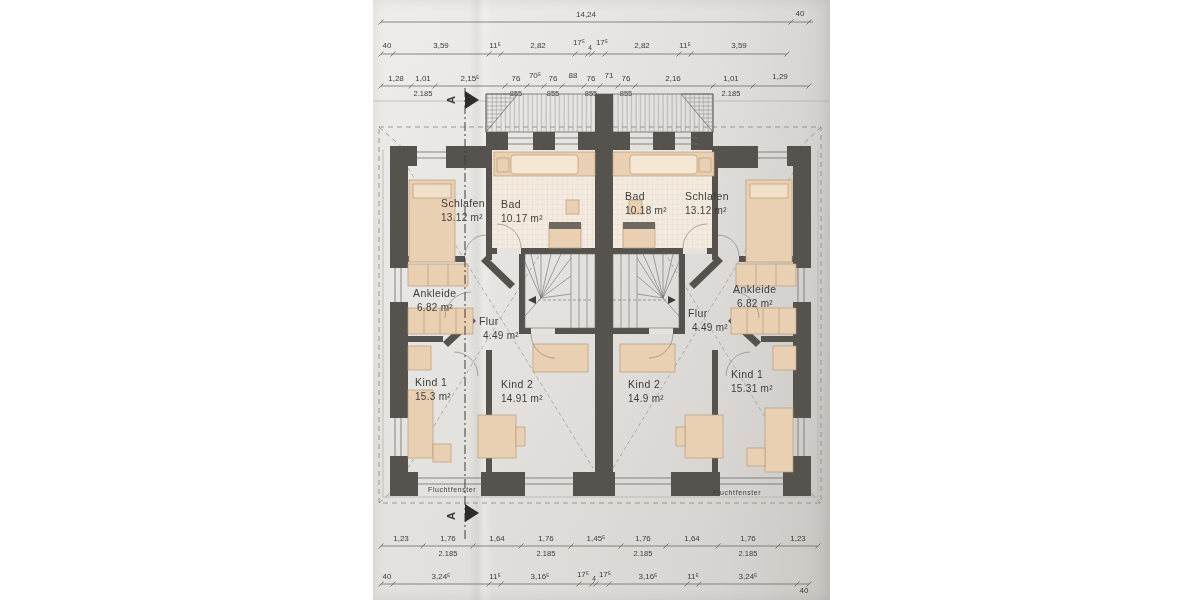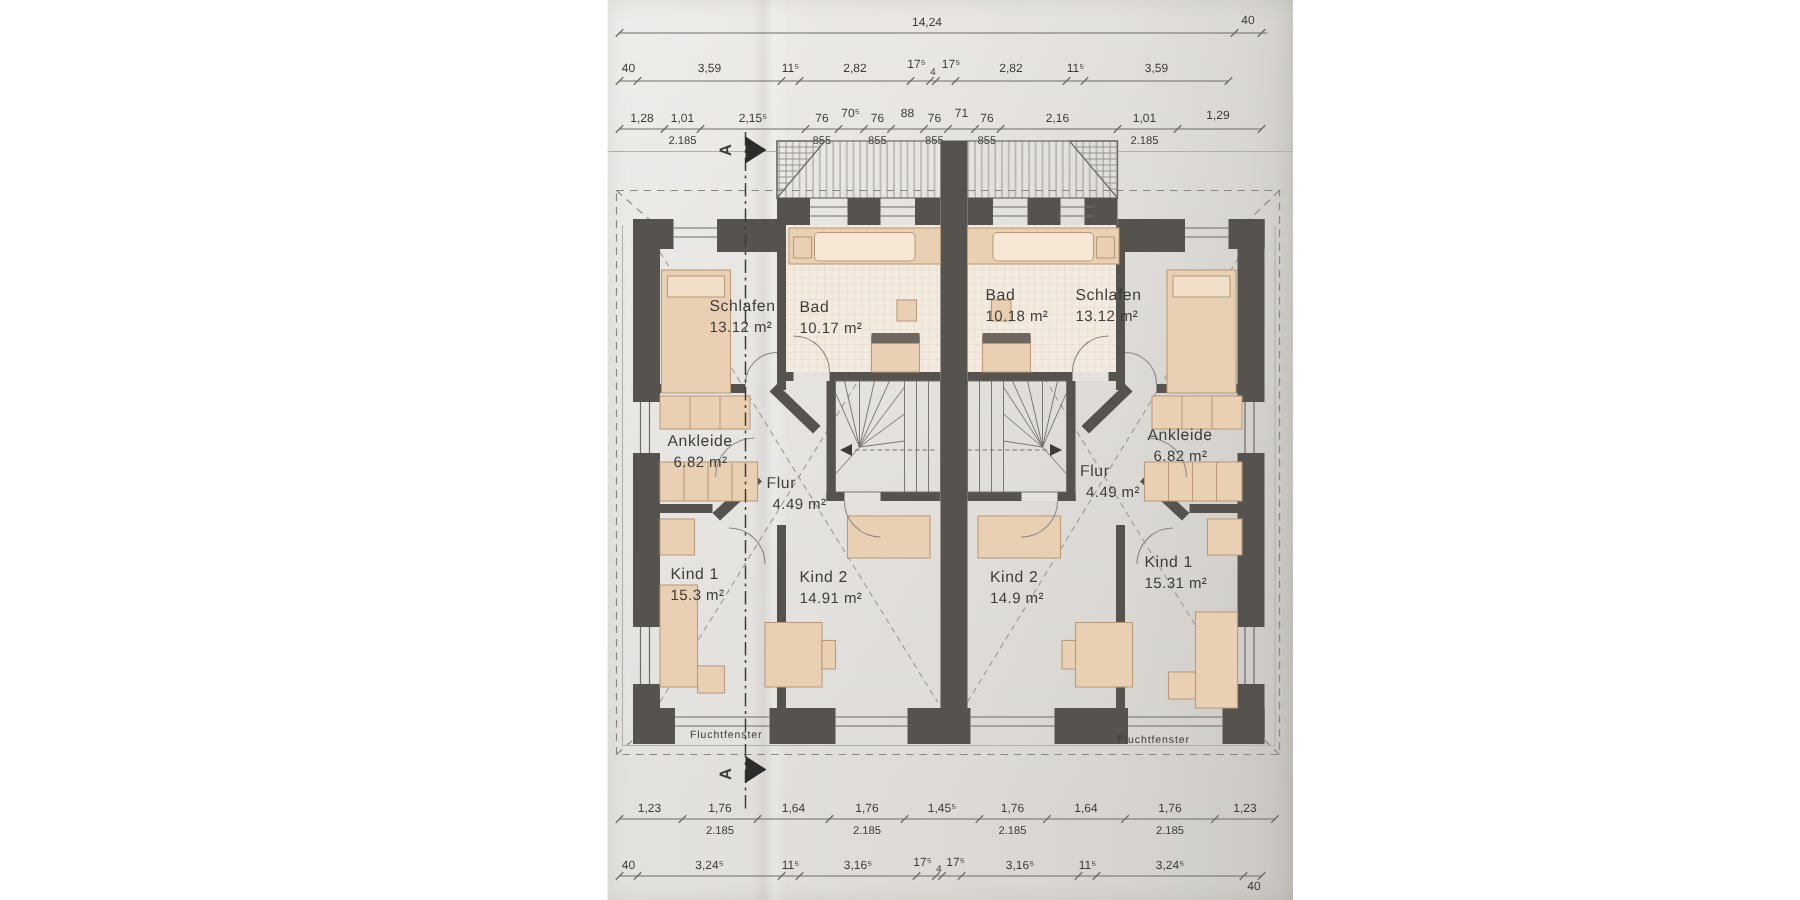--- a/index.html
+++ b/index.html
@@ -4,21 +4,21 @@
 <style>
   html,body{margin:0;padding:0;}
   body{width:1200px;height:600px;background:#ffffff;overflow:hidden;
        font-family:"Liberation Sans", sans-serif;position:relative;}
   .stage{position:absolute;left:0;top:0;width:1200px;height:600px;}
   .photo{position:absolute;left:373px;top:0;width:457px;height:600px;
     background:
       linear-gradient(90deg, rgba(0,0,0,0) 96px, rgba(0,0,0,0.045) 104px, rgba(255,255,255,0.22) 111px, rgba(0,0,0,0) 120px),
       linear-gradient(180deg, rgba(255,255,255,0.10), rgba(0,0,0,0.04) 90%),
       linear-gradient(90deg,#edebe8 0%, #e7e4e0 45%, #e0ddd9 75%, #d6d3cf 94%, #ccc9c5 100%);
-    box-shadow: inset 0 0 14px rgba(0,0,0,0.08); margin-left: 32px;}
+    box-shadow: inset 0 0 14px rgba(0,0,0,0.08);}
   svg{position:absolute;left:0;top:0;}
   svg text{fill:#3e3c39;}
   .roomname{font-size:10.5px;letter-spacing:0.4px;}
   .roomarea{font-size:10px;letter-spacing:0.3px;}
   .dim{font-size:8px;}
   .dimsmall{font-size:6.5px;}
   .dimsub{font-size:7.5px;}
   .tiny{font-size:7px;letter-spacing:0.6px;}
   .secA{font-size:11px;font-weight:bold;}
 </style>

